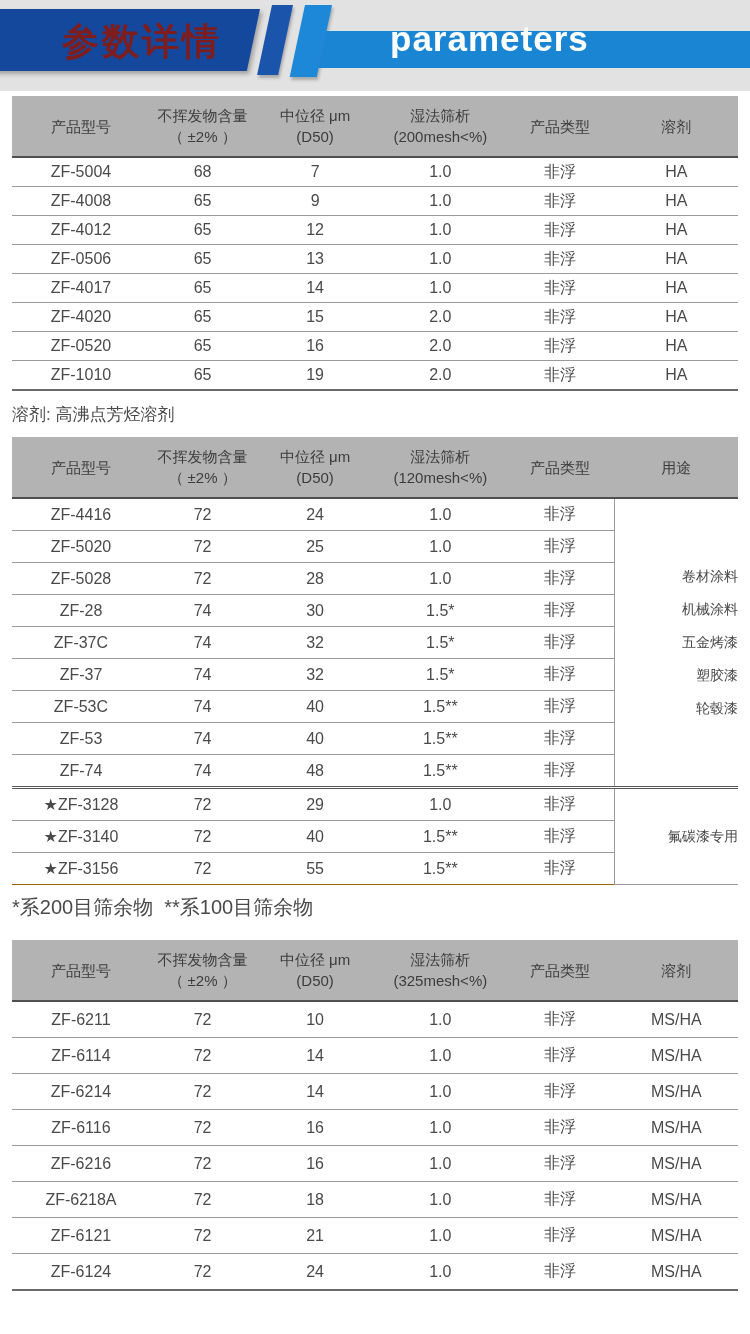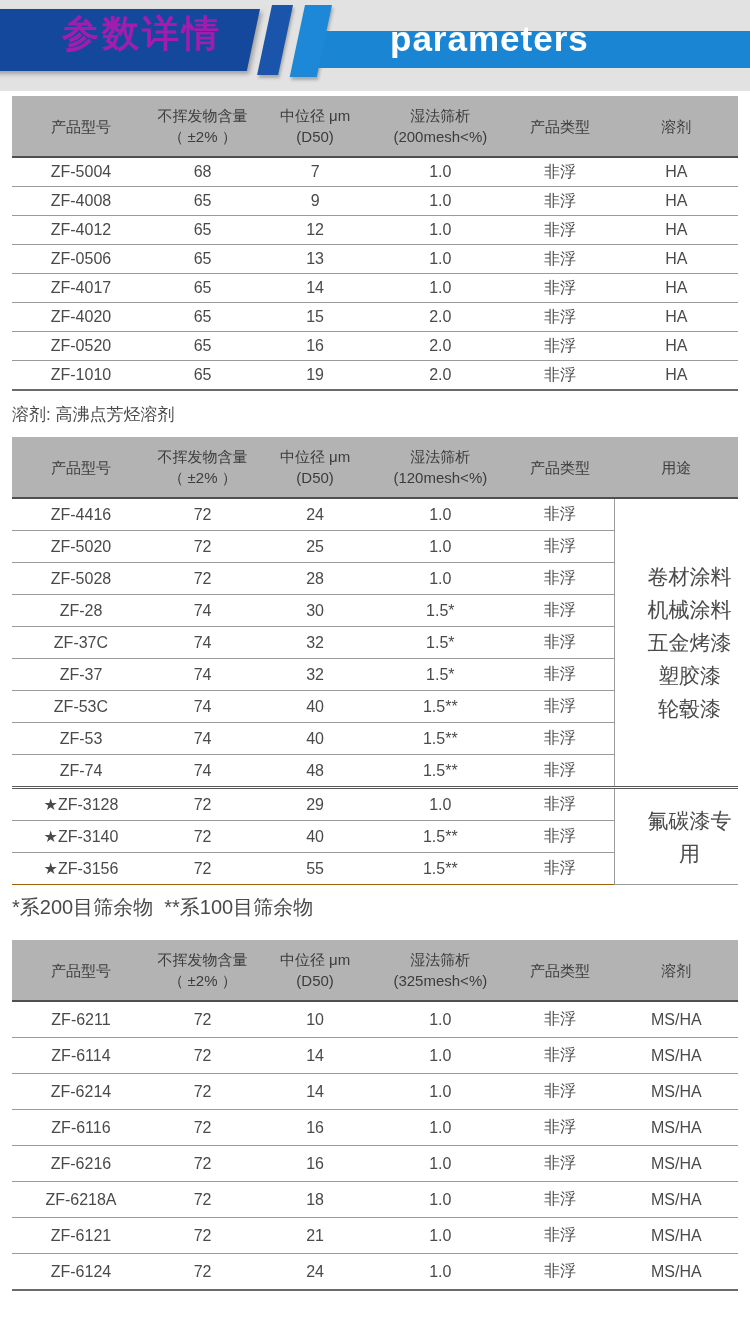--- a/index.html
+++ b/index.html
@@ -26,22 +26,22 @@
   .stripe2{
     position:absolute;left:305px;top:5px;width:27px;height:72px;
     background:#1e88d8;transform:skewX(-12deg);transform-origin:top left;
     box-shadow:2px 3px 3px rgba(40,40,40,.3);
   }
   .banner-light{
     position:absolute;left:326px;top:31px;width:560px;height:37px;
     background:#1a86d3;transform:skewX(-12deg);transform-origin:top left;
   }
   .title-cn{
-    position:absolute;left:62px;top:9px;z-index:3;
-    color:#a21caf;font-size:37px;font-weight:bold;letter-spacing:3px;white-space:nowrap;
+    position:absolute;left:62px;top:17px;z-index:3;
+    color:#7f1d1d;font-size:37px;font-weight:bold;letter-spacing:3px;white-space:nowrap;
   }
   .title-en{
     position:absolute;left:390px;top:19px;z-index:3;
     color:#ffffff;font-size:35px;font-weight:bold;letter-spacing:1px;white-space:nowrap;
   }
 
   
   .content{padding:0 12px;background:#ffffff;}
   table.params{
     width:100%;border-collapse:collapse;table-layout:fixed;
@@ -67,21 +67,21 @@
   .t1 td{height:28px;}
   .t1 th{padding:10px 0;}
   .t1 tbody tr:last-child td{border-bottom:2px solid #6a6a6a;}
 
   .t2{margin-top:0;}
   .t2 td{height:31px;}
   .t2 th{padding:8px 0;}
   .t2 tbody tr:last-child td{border-bottom:1px solid #a16207;}
   .t2 tr.group-break td{border-top:3px double #5a5a5a;}
   .t2 td.merged-cell{border-left:1px solid #9b9b9b;}
-  .merged-lines{text-align:center;padding-left:26px;line-height:33px;font-size:21px;}
+  .merged-lines{text-align:right;padding-left:26px;line-height:33px;font-size:14px;}
 
   .t3{margin-top:0;}
   .t3 td{height:35px;}
   .t3 th{padding:10px 0;}
   .t3 tbody tr:last-child td{border-bottom:2px solid #6a6a6a;}
 
   .note{
     color:#4a4a4a;font-size:17px;line-height:22px;
     margin:13px 0 11px 0;
   }

